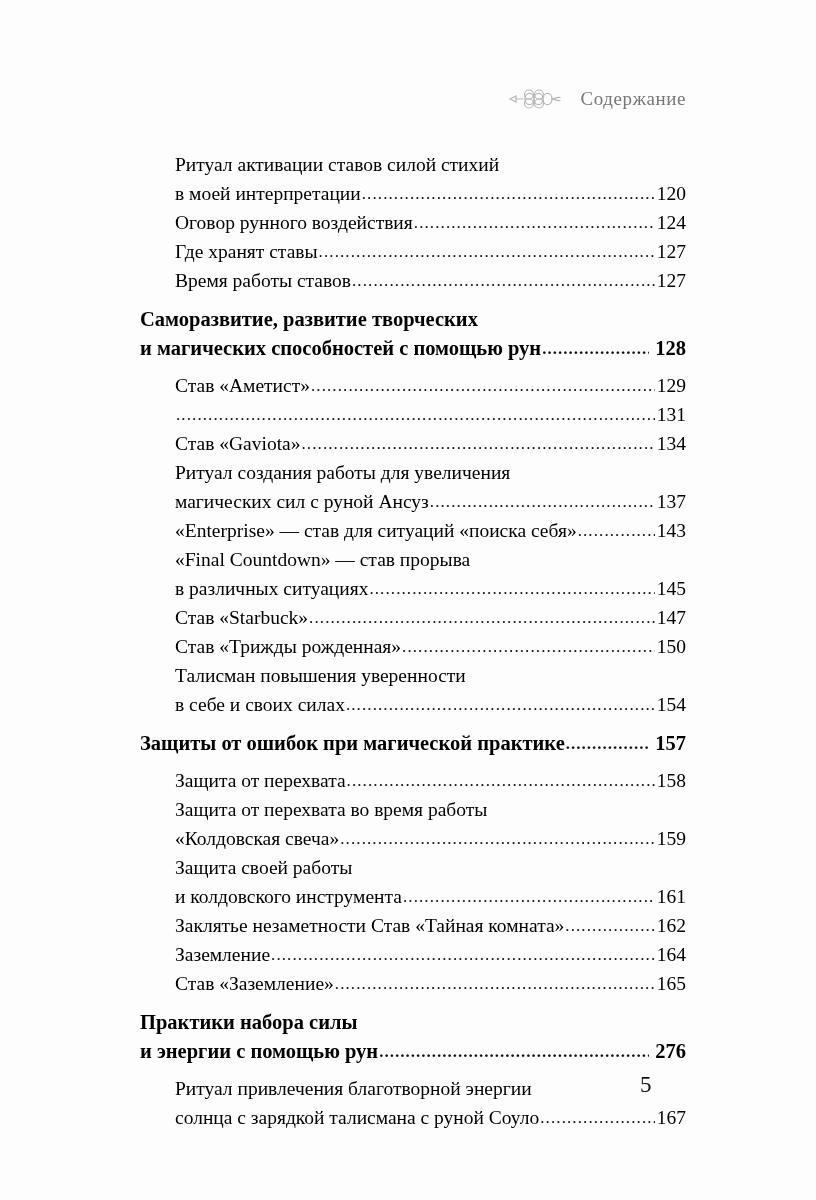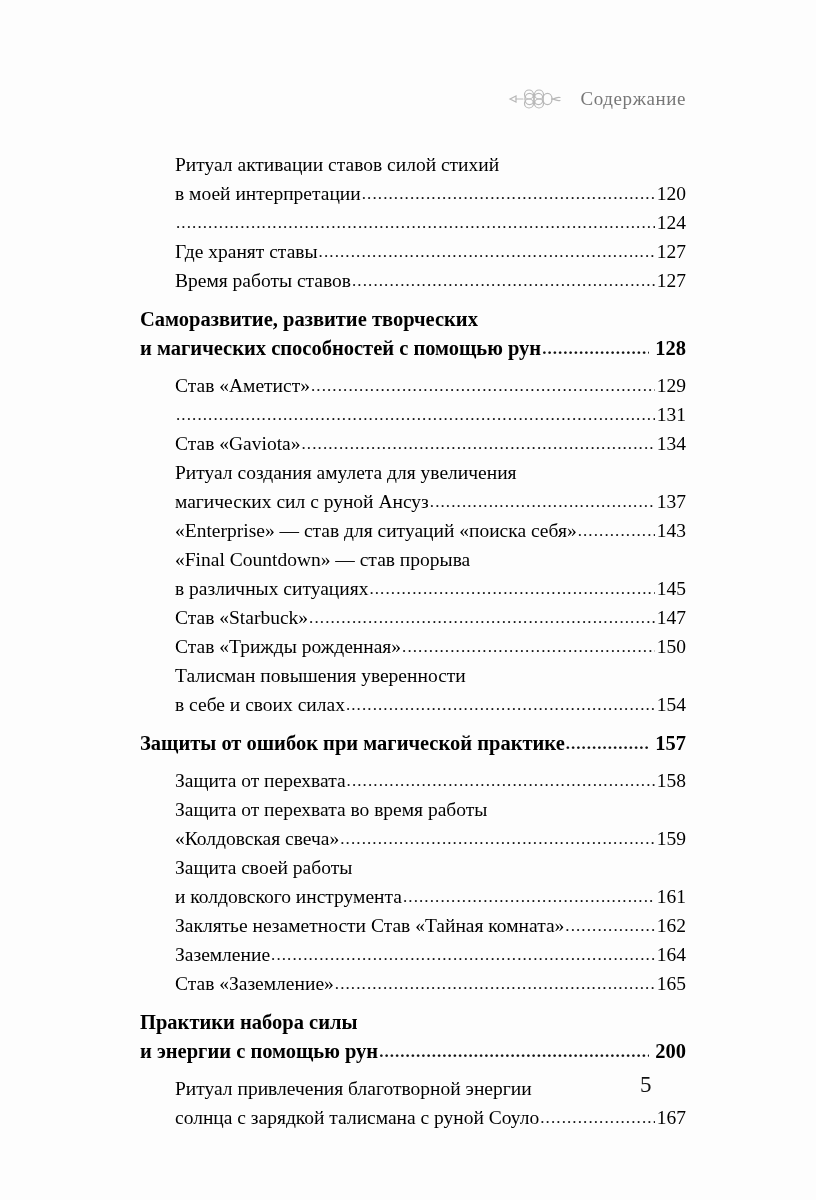--- a/index.html
+++ b/index.html
@@ -167,20 +167,21 @@
           <span class="txt">Ритуал активации ставов силой стихий</span>
         </div>
         <div class="line">
           <span class="txt">в моей интерпретации</span>
           <span class="leader"></span>
           <span class="pg">120</span>
         </div>
       </div>
       <div class="entry sub">
         <div class="line">
+          <span class="txt">Оговор рунного воздействия</span>
           <span class="leader"></span>
           <span class="pg">124</span>
         </div>
       </div>
       <div class="entry sub">
         <div class="line">
           <span class="txt">Где хранят ставы</span>
           <span class="leader"></span>
           <span class="pg">127</span>
         </div>
@@ -217,21 +218,21 @@
       </div>
       <div class="entry sub">
         <div class="line">
           <span class="txt">Став «Gaviota»</span>
           <span class="leader"></span>
           <span class="pg">134</span>
         </div>
       </div>
       <div class="entry sub">
         <div class="line plain">
-          <span class="txt">Ритуал создания амулета для увеличения</span>
+          <span class="txt">Ритуал создания работы для увеличения</span>
         </div>
         <div class="line">
           <span class="txt">магических сил с руной Ансуз</span>
           <span class="leader"></span>
           <span class="pg">137</span>
         </div>
       </div>
       <div class="entry sub">
         <div class="line">
           <span class="txt">«Enterprise» — став для ситуаций «поиска себя»</span>
@@ -328,21 +329,21 @@
           <span class="pg">165</span>
         </div>
       </div>
       <div class="entry head gap-before gap-after">
         <div class="line plain">
           <span class="txt">Практики набора силы</span>
         </div>
         <div class="line">
           <span class="txt">и энергии с помощью рун</span>
           <span class="leader"></span>
-          <span class="pg">200</span>
+          <span class="pg">276</span>
         </div>
       </div>
       <div class="entry sub">
         <div class="line plain">
           <span class="txt">Ритуал привлечения благотворной энергии</span>
         </div>
         <div class="line">
           <span class="txt">солнца с зарядкой талисмана с руной Соуло</span>
           <span class="leader"></span>
           <span class="pg">167</span>

